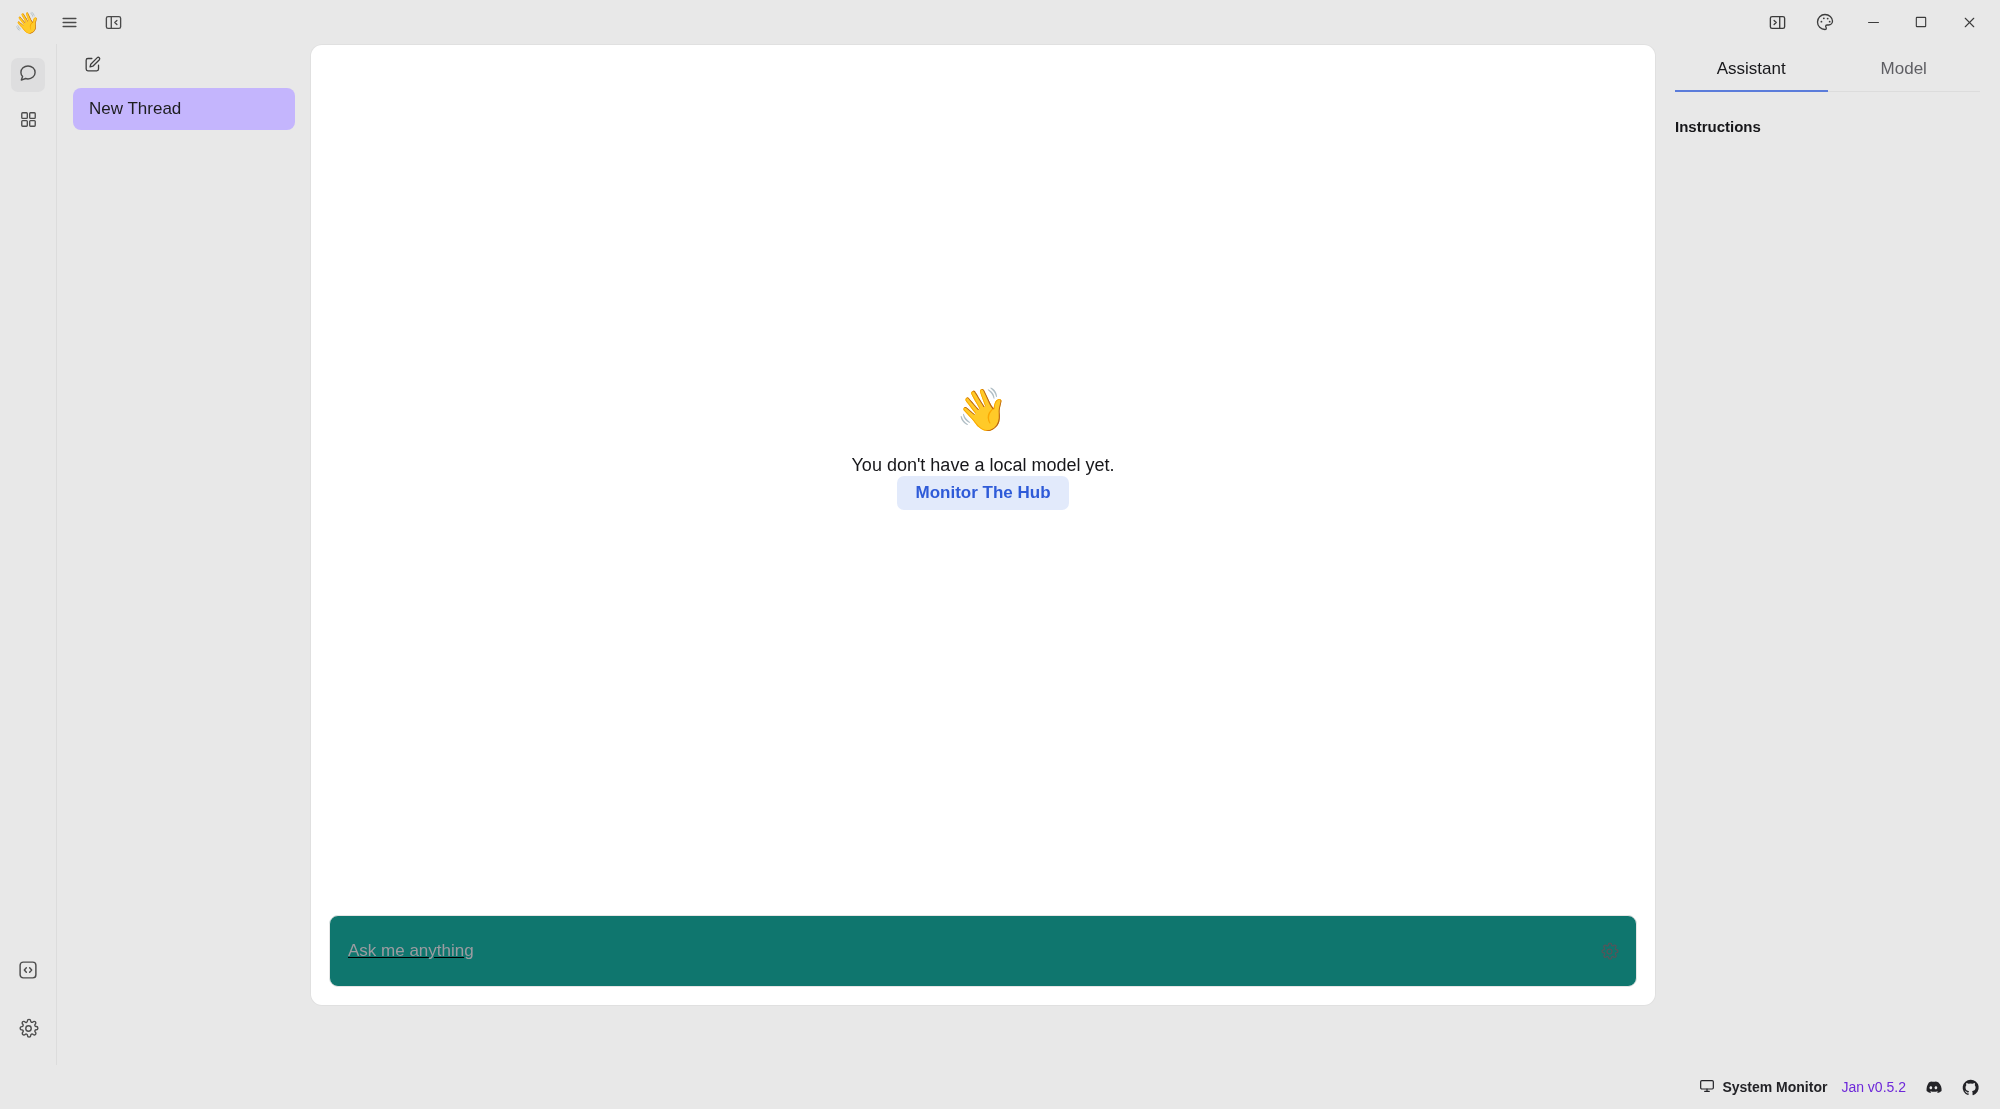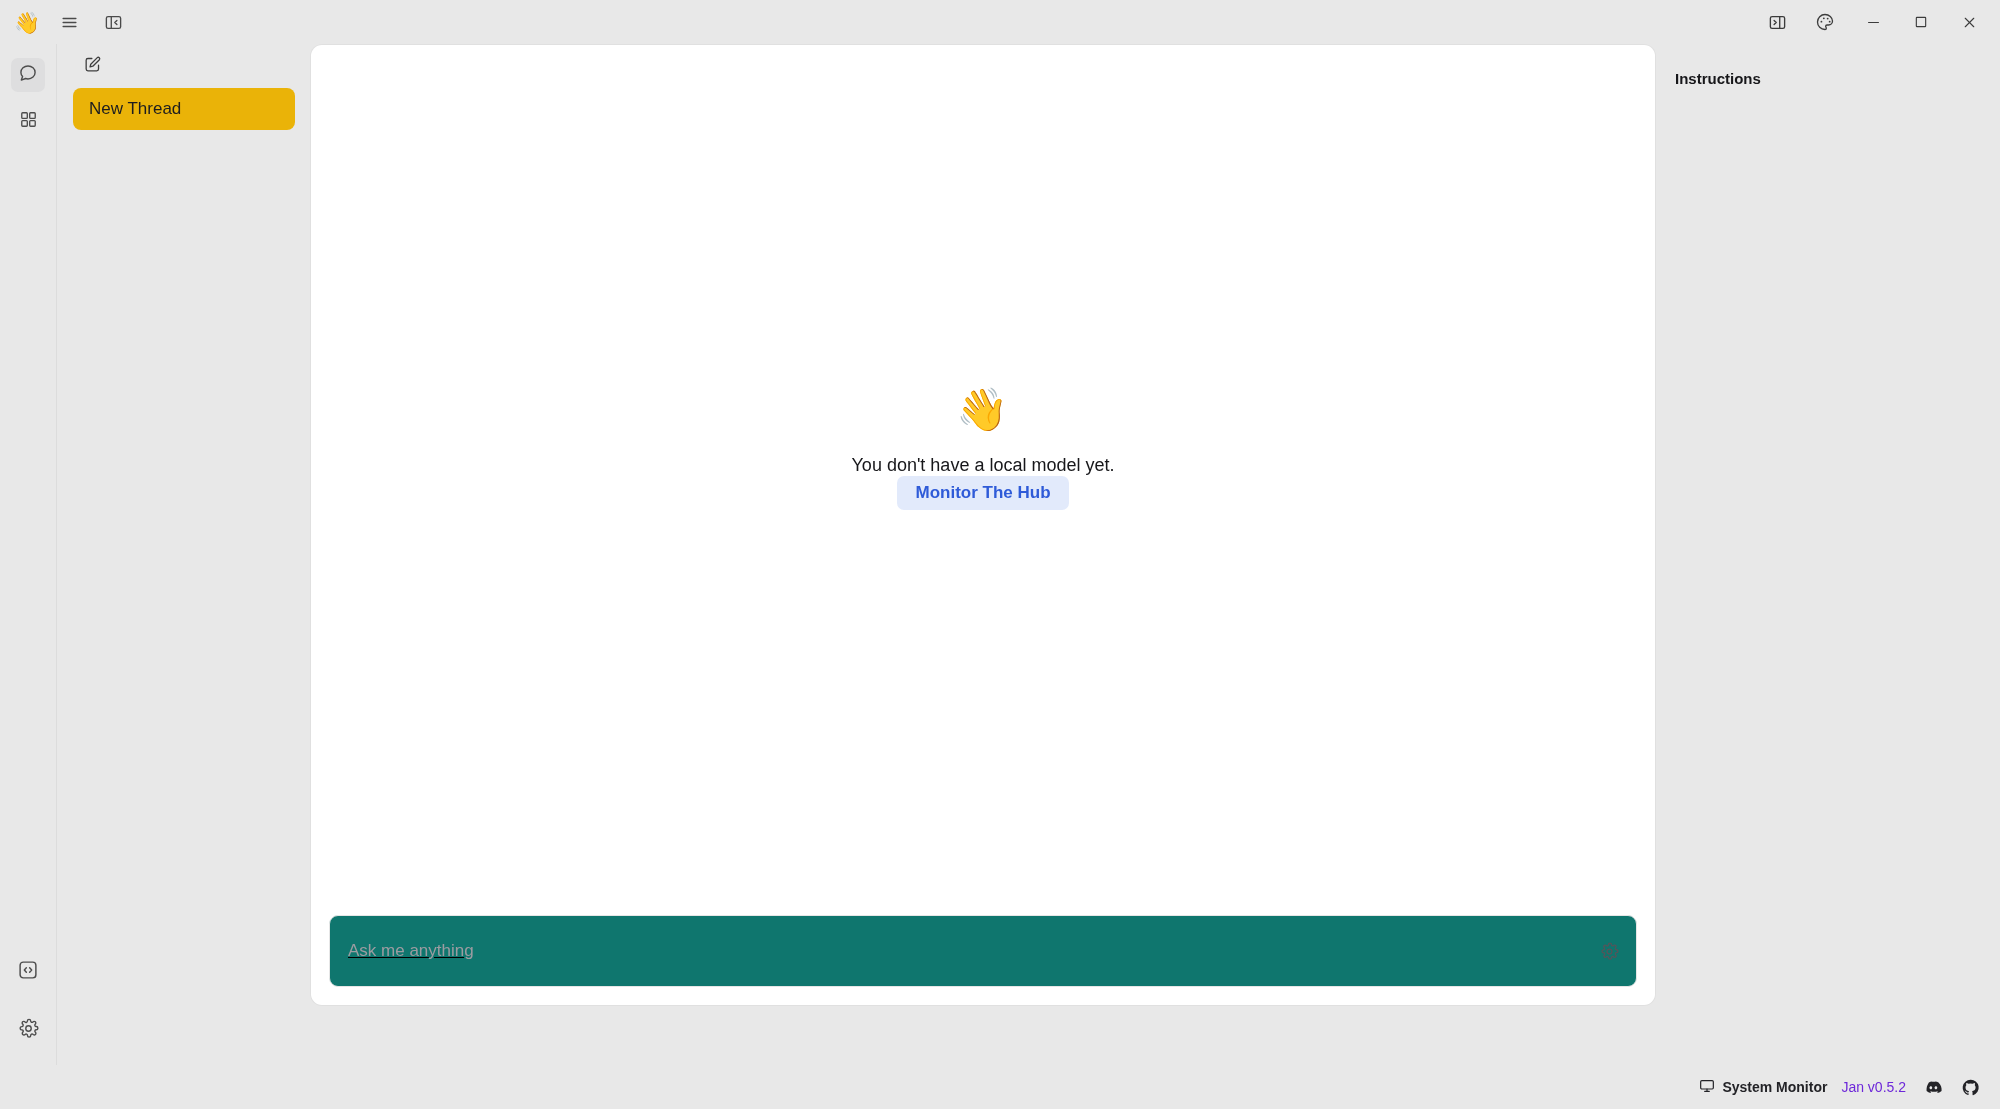--- a/index.html
+++ b/index.html
@@ -114,21 +114,21 @@
   .thread-item {
     height: 42px;
     display: flex;
     align-items: center;
     padding: 0 16px;
     border-radius: 8px;
     font-size: 17px;
     color: #1d1d1f;
     background: transparent;
   }
-  .thread-item.selected { background: #eab308; }
+  .thread-item.selected { background: #c4b5fd; }
 
   
   .main-wrap {
     flex: 1 1 auto;
     min-width: 0;
     padding: 1px 0 0 0;
     display: flex;
   }
   .main-card {
     flex: 1 1 auto;
@@ -449,20 +449,28 @@
                 <path d="M19.4 14.4a1.5 1.5 0 0 0 .3 1.65l.05.05a1.85 1.85 0 1 1-2.6 2.6l-.06-.05a1.5 1.5 0 0 0-1.65-.3 1.5 1.5 0 0 0-.9 1.37v.15a1.85 1.85 0 0 1-3.7 0v-.08a1.5 1.5 0 0 0-.98-1.37 1.5 1.5 0 0 0-1.65.3l-.06.06a1.85 1.85 0 1 1-2.6-2.62l.05-.05a1.5 1.5 0 0 0 .3-1.65 1.5 1.5 0 0 0-1.37-.9h-.15a1.85 1.85 0 1 1 0-3.7h.08a1.5 1.5 0 0 0 1.37-.98 1.5 1.5 0 0 0-.3-1.65l-.05-.06a1.85 1.85 0 1 1 2.6-2.6l.06.05a1.5 1.5 0 0 0 1.65.3h.07a1.5 1.5 0 0 0 .9-1.37v-.15a1.85 1.85 0 0 1 3.7 0v.08a1.5 1.5 0 0 0 .9 1.37 1.5 1.5 0 0 0 1.66-.3l.05-.05a1.85 1.85 0 1 1 2.62 2.6l-.06.06a1.5 1.5 0 0 0-.3 1.65v.07a1.5 1.5 0 0 0 1.38.9h.14a1.85 1.85 0 0 1 0 3.7h-.08a1.5 1.5 0 0 0-1.37.9z"></path>
               </svg>
             </div>
           </div>
         </div>
 
       </div>
     </div>
 
     <div class="right-panel">
+      <div class="rp-tabs">
+        <div class="rp-tab active">
+          <span>Assistant</span>
+        </div>
+        <div class="rp-tab">
+          <span>Model</span>
+        </div>
+      </div>
 
       <div class="rp-section-title">Instructions</div>
 
     </div>
 
   </div>
 
   <div class="statusbar">
     <div class="sb-item">
       <span>

